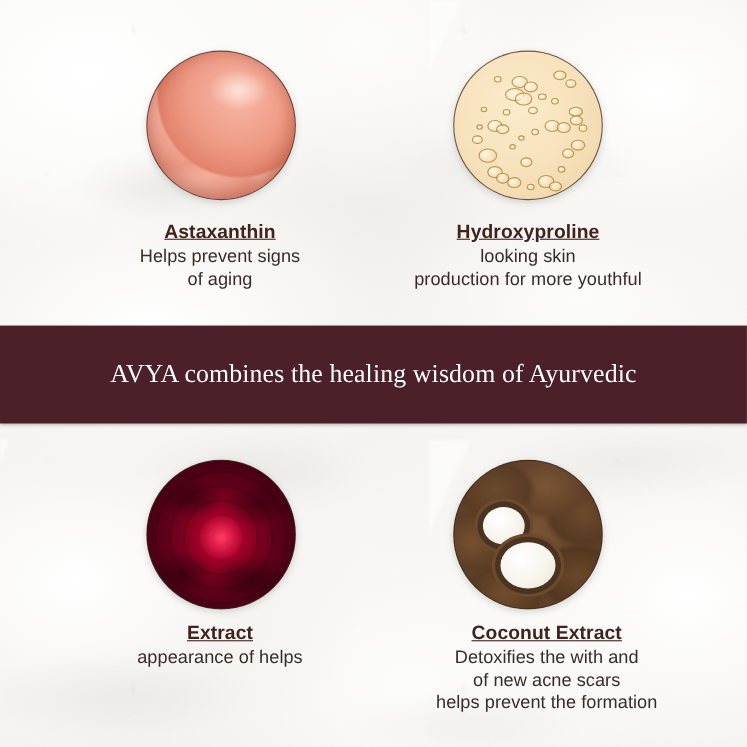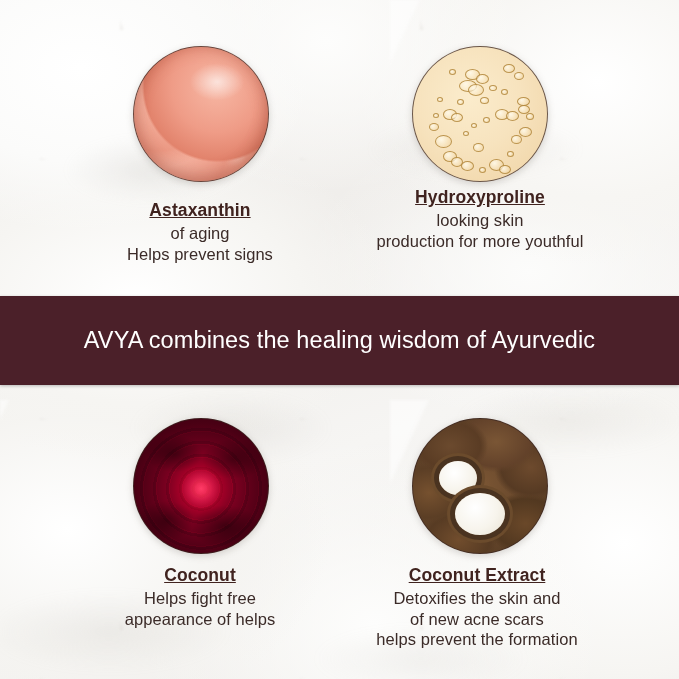--- a/index.html
+++ b/index.html
@@ -172,20 +172,21 @@
   
   .banner {
     position: absolute;
     left: 0;
     width: 679px;
     background: #4b2029;
     display: flex;
     align-items: center;
     justify-content: center;
     box-shadow: 0 1px 3px rgba(0,0,0,.25);
+    font-family: Liberation Serif, serif;
   }
   .banner-text {
     color: #ffffff;
     text-align: center;
     font-size: 23.5px;
     line-height: 1.36;
     letter-spacing: .1px;
     padding: 0 18px;
   }
   .banner-text .bl {
@@ -199,22 +200,22 @@
 
   <div class="bg-layer bg-base"></div>
   <div class="bg-layer bg-petals"></div>
   <div class="bg-layer bg-shadows"></div>
 
   <div class="circle c-astaxanthin" style="left:133px; top:46px; width:136px; height:136px;">
     <div class="rim"></div>
   </div>
   <div class="caption" style="left:35px; top:200px; width:330px;">
     <div class="cap-title">Astaxanthin</div>
+    <div class="cap-desc">Helps prevent signs</div>
     <div class="cap-desc">of aging</div>
-    <div class="cap-desc">Helps prevent signs</div>
   </div>
 
   <div class="circle c-hydroxyproline" style="left:412px; top:46px; width:136px; height:136px;">
     <span class="bubble" style="left:52px; top:22px; width:15px; height:11px;"></span>
     <span class="bubble" style="left:63px; top:27px; width:13px; height:10px;"></span>
     <span class="bubble" style="left:90px; top:17px; width:12px; height:9px;"></span>
     <span class="bubble" style="left:101px; top:25px; width:10px; height:8px;"></span>
     <span class="bubble" style="left:46px; top:33px; width:18px; height:12px;"></span>
     <span class="bubble" style="left:55px; top:37px; width:16px; height:12px;"></span>
     <span class="bubble" style="left:30px; top:62px; width:14px; height:11px;"></span>
@@ -240,46 +241,45 @@
     <span class="bubble" style="left:24px; top:50px; width:6px; height:5px;"></span>
     <span class="bubble" style="left:58px; top:76px; width:6px; height:5px;"></span>
     <span class="bubble" style="left:70px; top:70px; width:7px; height:6px;"></span>
     <span class="bubble" style="left:94px; top:104px; width:7px; height:6px;"></span>
     <span class="bubble" style="left:50px; top:84px; width:6px; height:5px;"></span>
     <span class="bubble" style="left:113px; top:66px; width:8px; height:7px;"></span>
     <span class="bubble" style="left:36px; top:22px; width:7px; height:6px;"></span>
     <span class="bubble" style="left:66px; top:120px; width:7px; height:6px;"></span>
     <span class="bubble" style="left:20px; top:66px; width:6px; height:5px;"></span>
   </div>
-  <div class="caption" style="left:315px; top:187px; width:330px;">
+  <div class="caption" style="left:315px; top:200px; width:330px;">
     <div class="cap-title">Hydroxyproline</div>
     <div class="cap-desc">looking skin</div>
     <div class="cap-desc">production for more youthful</div>
   </div>
 
   <div class="banner" style="top:296px; height:89px;">
     <div class="banner-text">
       <span class="bl">AVYA combines the healing wisdom of Ayurvedic</span>
     </div>
   </div>
 
   <div class="circle c-beetroot" style="left:133px; top:418px; width:136px; height:136px;">
     <div class="rings"></div>
     <div class="speckle"></div>
   </div>
   <div class="caption" style="left:35px; top:565px; width:330px;">
-    <div class="cap-title">Coconut</div>
-    <div class="cap-desc">Helps fight free</div>
+    <div class="cap-title">Extract</div>
     <div class="cap-desc">appearance of helps</div>
   </div>
 
   <div class="circle c-coconut" style="left:412px; top:418px; width:136px; height:136px;">
     <span class="coco-half" style="left:26px; top:42px; width:38px; height:34px;"></span>
     <span class="coco-half" style="left:42px; top:74px; width:50px; height:42px;"></span>
   </div>
-  <div class="caption" style="left:312px; top:565px; width:330px;">
+  <div class="caption" style="left:332px; top:565px; width:330px;">
     <div class="cap-title">Coconut Extract</div>
-    <div class="cap-desc">Detoxifies the skin and</div>
+    <div class="cap-desc">Detoxifies the with and</div>
     <div class="cap-desc">of new acne scars</div>
     <div class="cap-desc">helps prevent the formation</div>
   </div>
 
 </div>
 
 </body></html>

